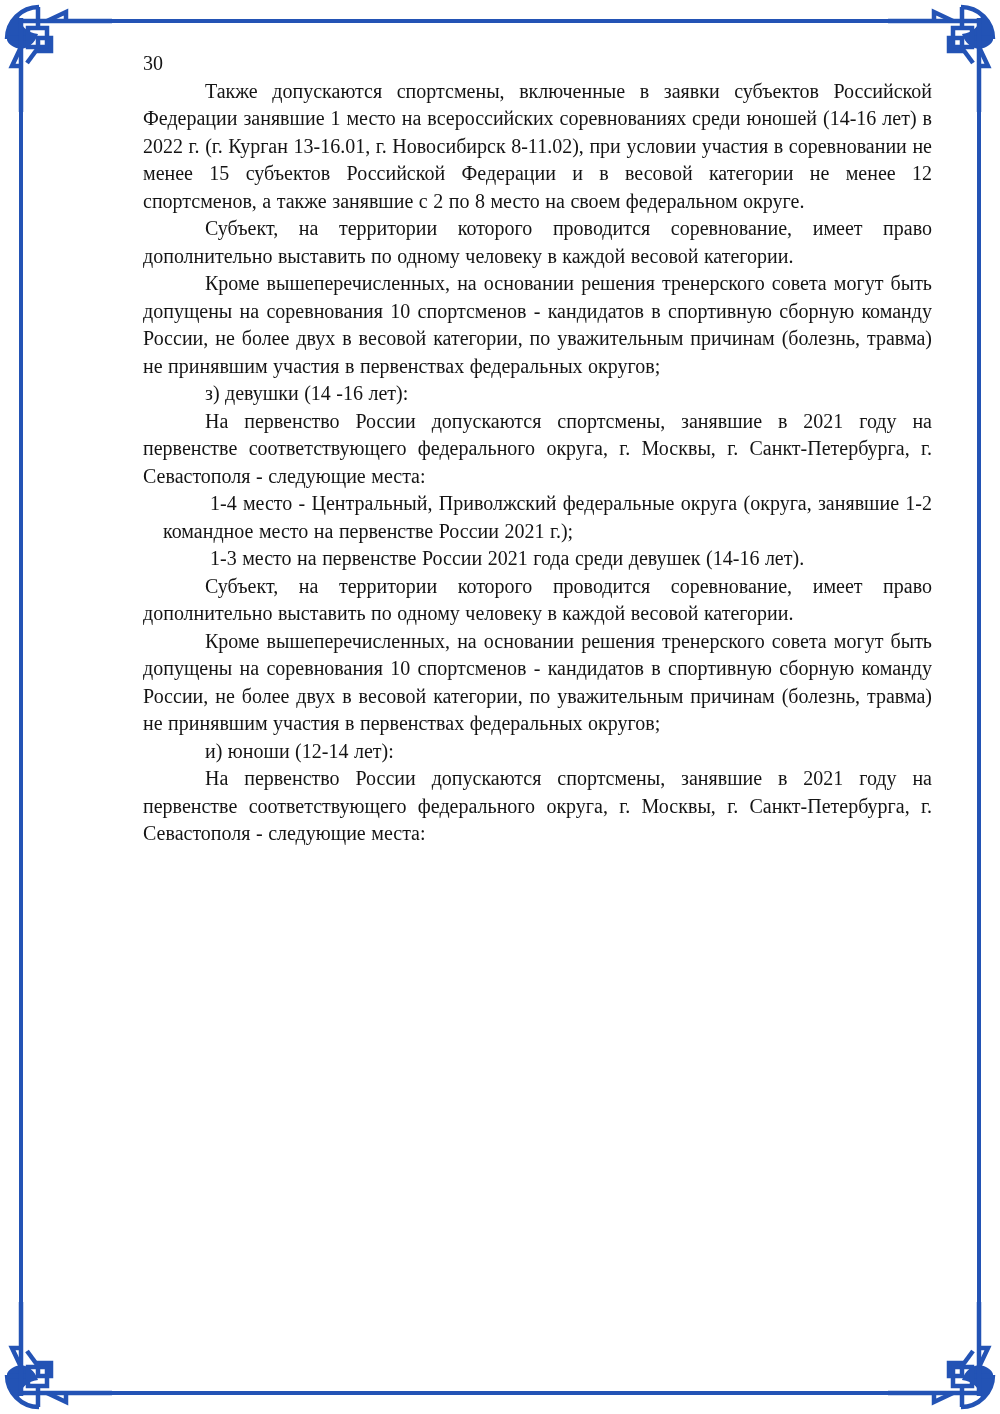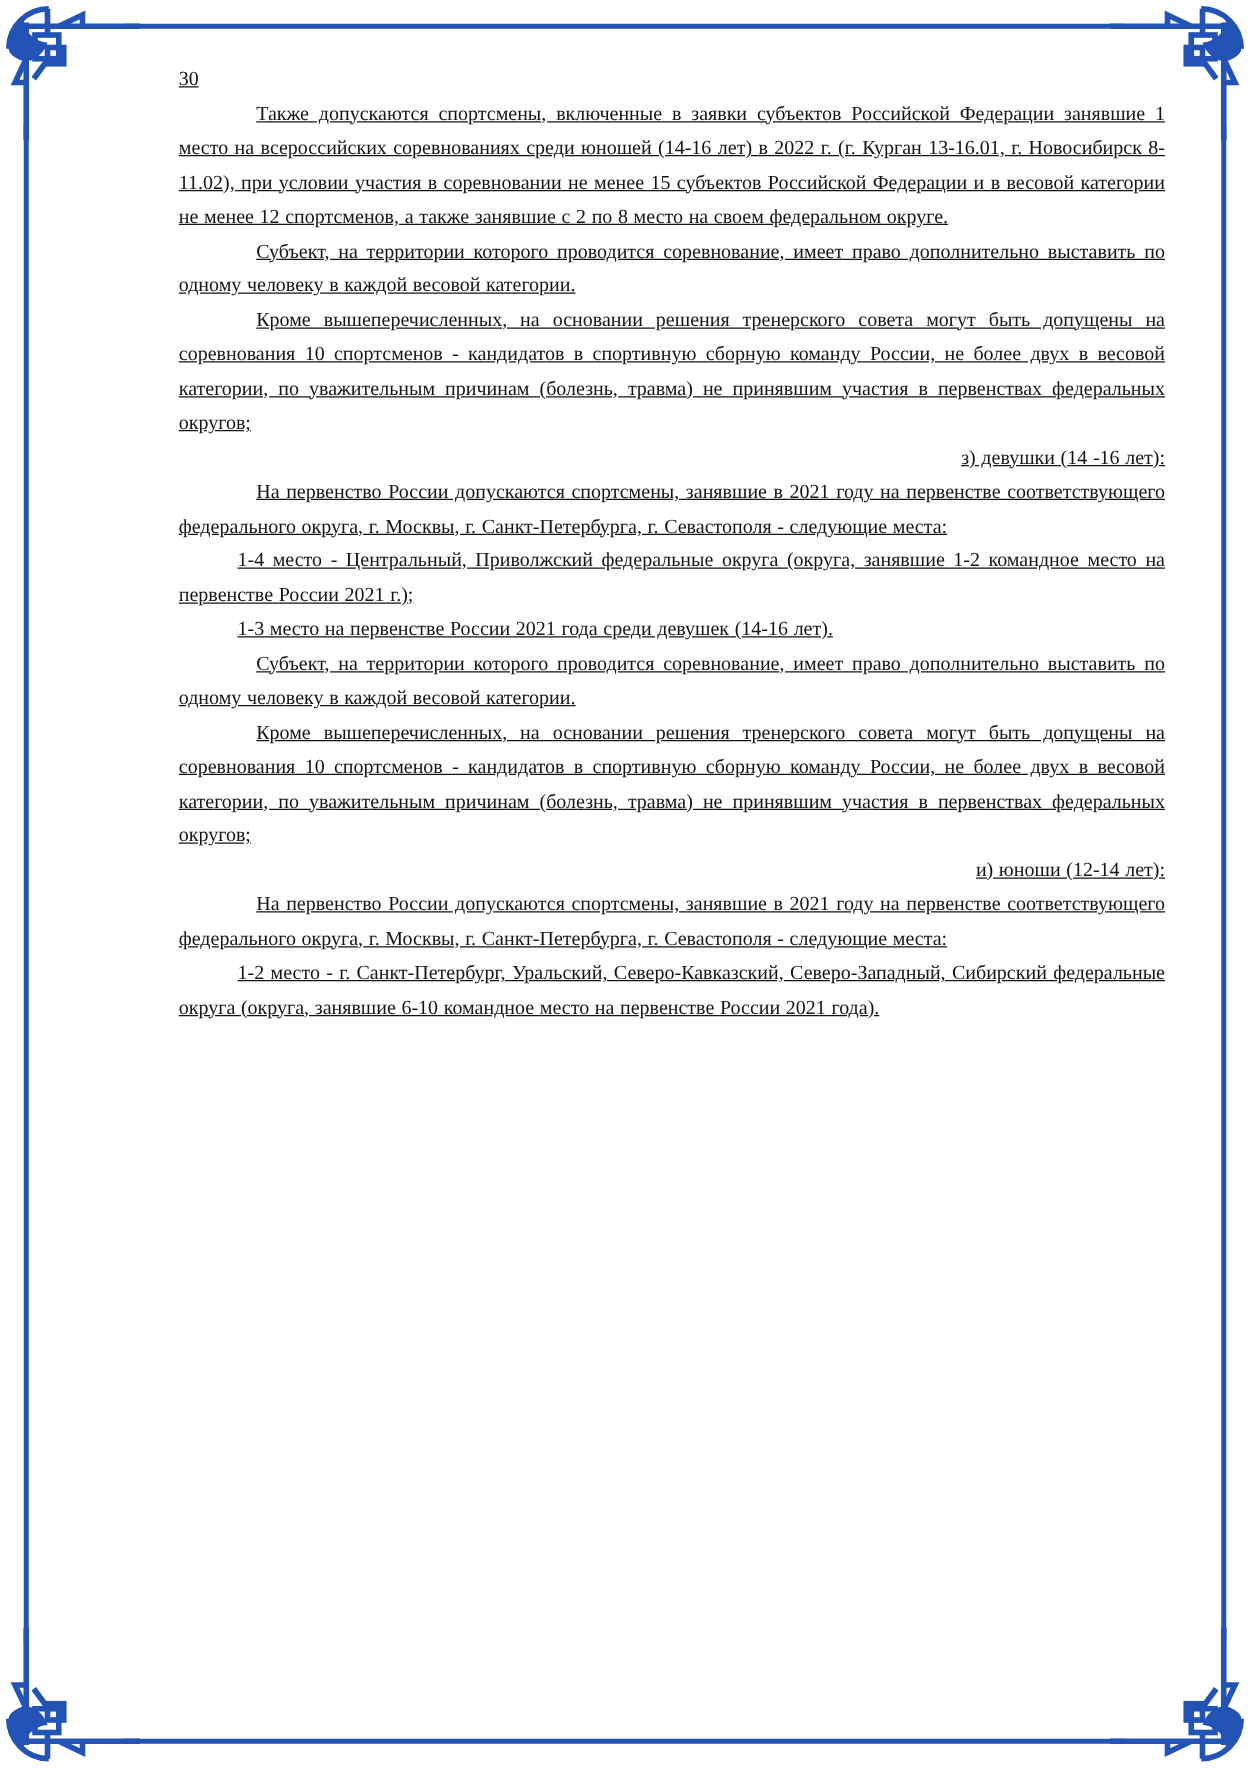--- a/index.html
+++ b/index.html
@@ -21,27 +21,26 @@
   .corner.br{bottom:0;right:0;transform:scale(-1,-1);}
   
   .content{
     position:absolute;left:143px;top:50px;width:789px;
     color:#141414;
   }
   .page-number{
     text-align:center;font-size:19px;line-height:22px;margin:0 0 16px 0;
   }
   .content p{
-    margin:0;font-size:16px;line-height:27.5px;text-align:justify;
+    margin:0;font-size:20px;line-height:27.5px;text-align:justify;
     word-spacing:0.5px;
-    text-decoration:underline;
   }
   .content p.body{text-indent:62px;}
-  .content p.list{text-indent:47px;}
-  .content p.item{text-indent:62px;text-align:right;}
+  .content p.list{text-indent:47px;margin-left:20px;}
+  .content p.item{text-indent:62px;text-align:left;}
 </style>
 </head>
 <body>
 
 <div class="border-line border-top"></div>
 <div class="border-line border-bottom"></div>
 <div class="border-line border-left"></div>
 <div class="border-line border-right"></div>
 
 <svg class="corner tl" viewBox="0 0 112 112" xmlns="http://www.w3.org/2000/svg">
@@ -115,14 +114,13 @@
   <p class="body">Субъект, на территории которого проводится соревнование, имеет право дополнительно выставить по одному человеку в каждой весовой категории.</p>
   <p class="body">Кроме вышеперечисленных, на основании решения тренерского совета могут быть допущены на соревнования 10 спортсменов - кандидатов в спортивную сборную команду России, не более двух в весовой категории, по уважительным причинам (болезнь, травма) не принявшим участия в первенствах федеральных округов;</p>
   <p class="item">з) девушки (14 -16 лет):</p>
   <p class="body">На первенство России допускаются спортсмены, занявшие в 2021 году на первенстве соответствующего федерального округа, г. Москвы, г. Санкт-Петербурга, г. Севастополя - следующие места:</p>
   <p class="list">1-4 место - Центральный, Приволжский федеральные округа (округа, занявшие 1-2 командное место на первенстве России 2021 г.);</p>
   <p class="list">1-3 место  на первенстве России 2021 года среди девушек (14-16 лет).</p>
   <p class="body">Субъект, на территории которого проводится соревнование, имеет право дополнительно выставить по одному человеку в каждой весовой категории.</p>
   <p class="body">Кроме вышеперечисленных, на основании решения тренерского совета могут быть допущены на соревнования 10 спортсменов - кандидатов в спортивную сборную команду России, не более двух в весовой категории, по уважительным причинам (болезнь, травма) не принявшим участия в первенствах федеральных округов;</p>
   <p class="item">и) юноши (12-14 лет):</p>
   <p class="body">На первенство России допускаются спортсмены, занявшие в 2021 году на первенстве соответствующего федерального округа, г. Москвы, г. Санкт-Петербурга, г. Севастополя - следующие места:</p>
-  <p class="list">1-2 место - г. Санкт-Петербург, Уральский, Северо-Кавказский, Северо-Западный, Сибирский федеральные округа (округа, занявшие 6-10 командное место на первенстве России 2021 года).</p>
 </div>
 
 </body></html>

